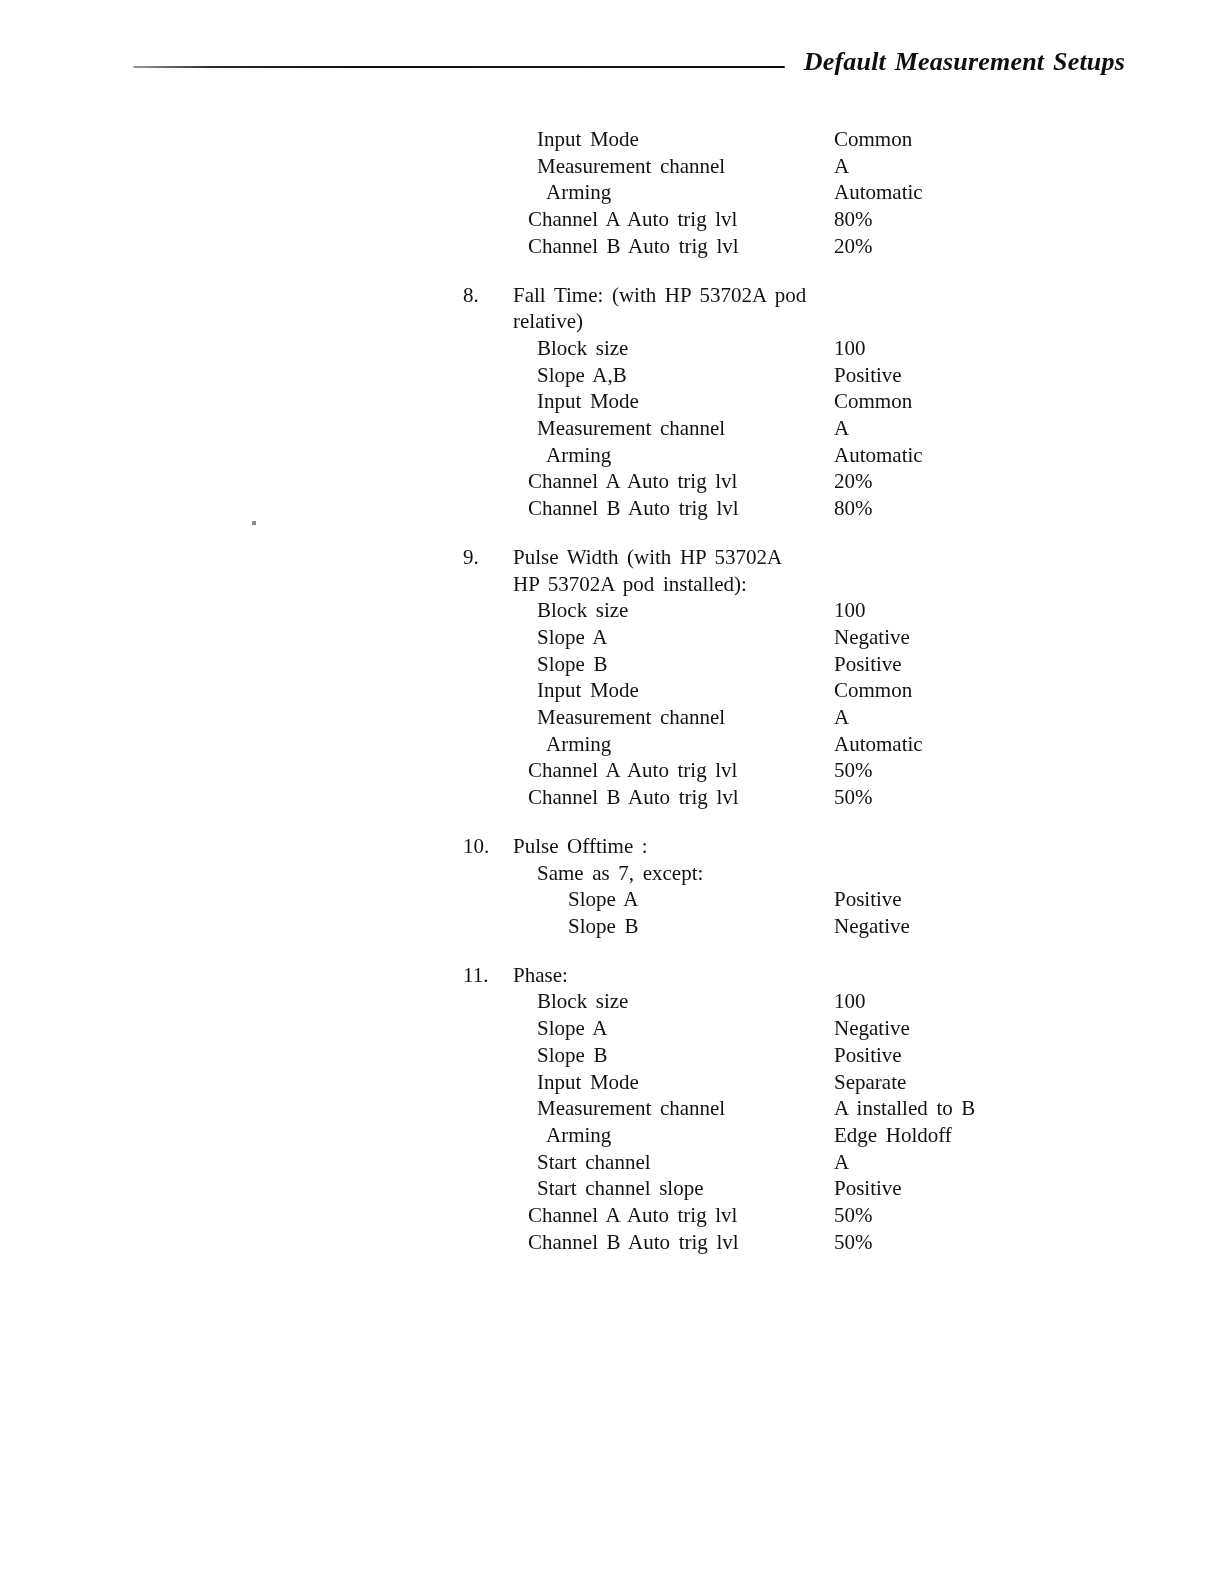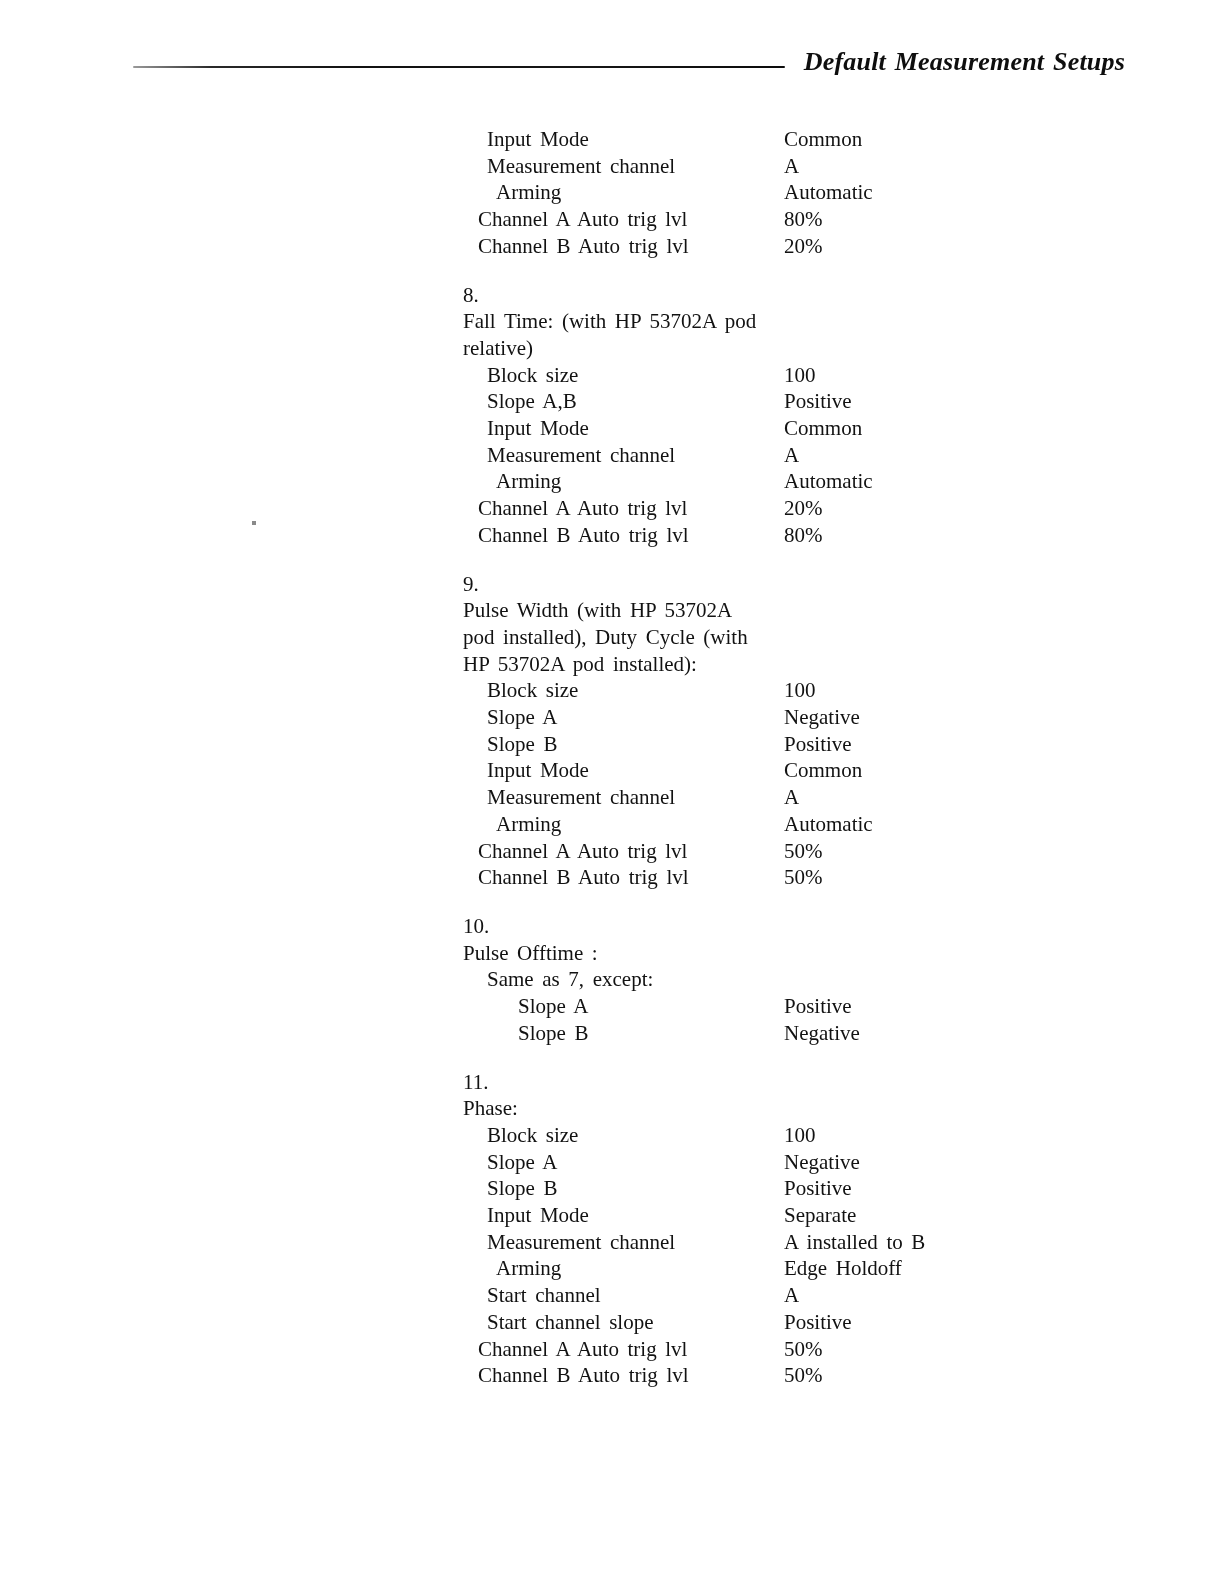--- a/index.html
+++ b/index.html
@@ -25,21 +25,21 @@
     letter-spacing: 0.2px; word-spacing: 2px;
     color: #0e0e0e;
   }
 
   
   .content {
     position: absolute; left: 463px; top: 126px; width: 620px;
     font-size: 21px; line-height: 26.7px;
     word-spacing: 0.16em;
   }
-  .section { display: flex; margin-bottom: 22px; flex-direction: column; }
+  .section { display: flex; margin-bottom: 22px; }
   .sec-num { width: 50px; flex-shrink: 0; }
   .sec-body { flex: 1; position: relative; }
   .row { position: relative; }
   .label { display: inline-block; }
   .in0 { padding-left: 15px; text-align: right; }
   .in1 { padding-left: 24px; }
   .in2 { padding-left: 33px; }
   .in3 { padding-left: 55px; }
   .value { position: absolute; left: 321px; top: 0; white-space: nowrap; }
 
@@ -98,21 +98,20 @@
               <div class="row"><span class="label in0">Channel B Auto trig lvl</span><span class="value">80%</span></div>
             </div>
     </div>
   </div>
 
   <div class="section">
     <div class="sec-num">9.</div>
     <div class="sec-body">
       <div class="sec-title">
               <div>Pulse Width (with HP 53702A</div>
-              <div>pod installed), Duty Cycle (with</div>
               <div>HP 53702A pod installed):</div>
             </div>
       <div class="sec-rows">
               <div class="row"><span class="label in1">Block size</span><span class="value">100</span></div>
               <div class="row"><span class="label in1">Slope A</span><span class="value">Negative</span></div>
               <div class="row"><span class="label in1">Slope B</span><span class="value">Positive</span></div>
               <div class="row"><span class="label in1">Input Mode</span><span class="value">Common</span></div>
               <div class="row"><span class="label in1">Measurement channel</span><span class="value">A</span></div>
               <div class="row"><span class="label in2">Arming</span><span class="value">Automatic</span></div>
               <div class="row"><span class="label in0">Channel A Auto trig lvl</span><span class="value">50%</span></div>

